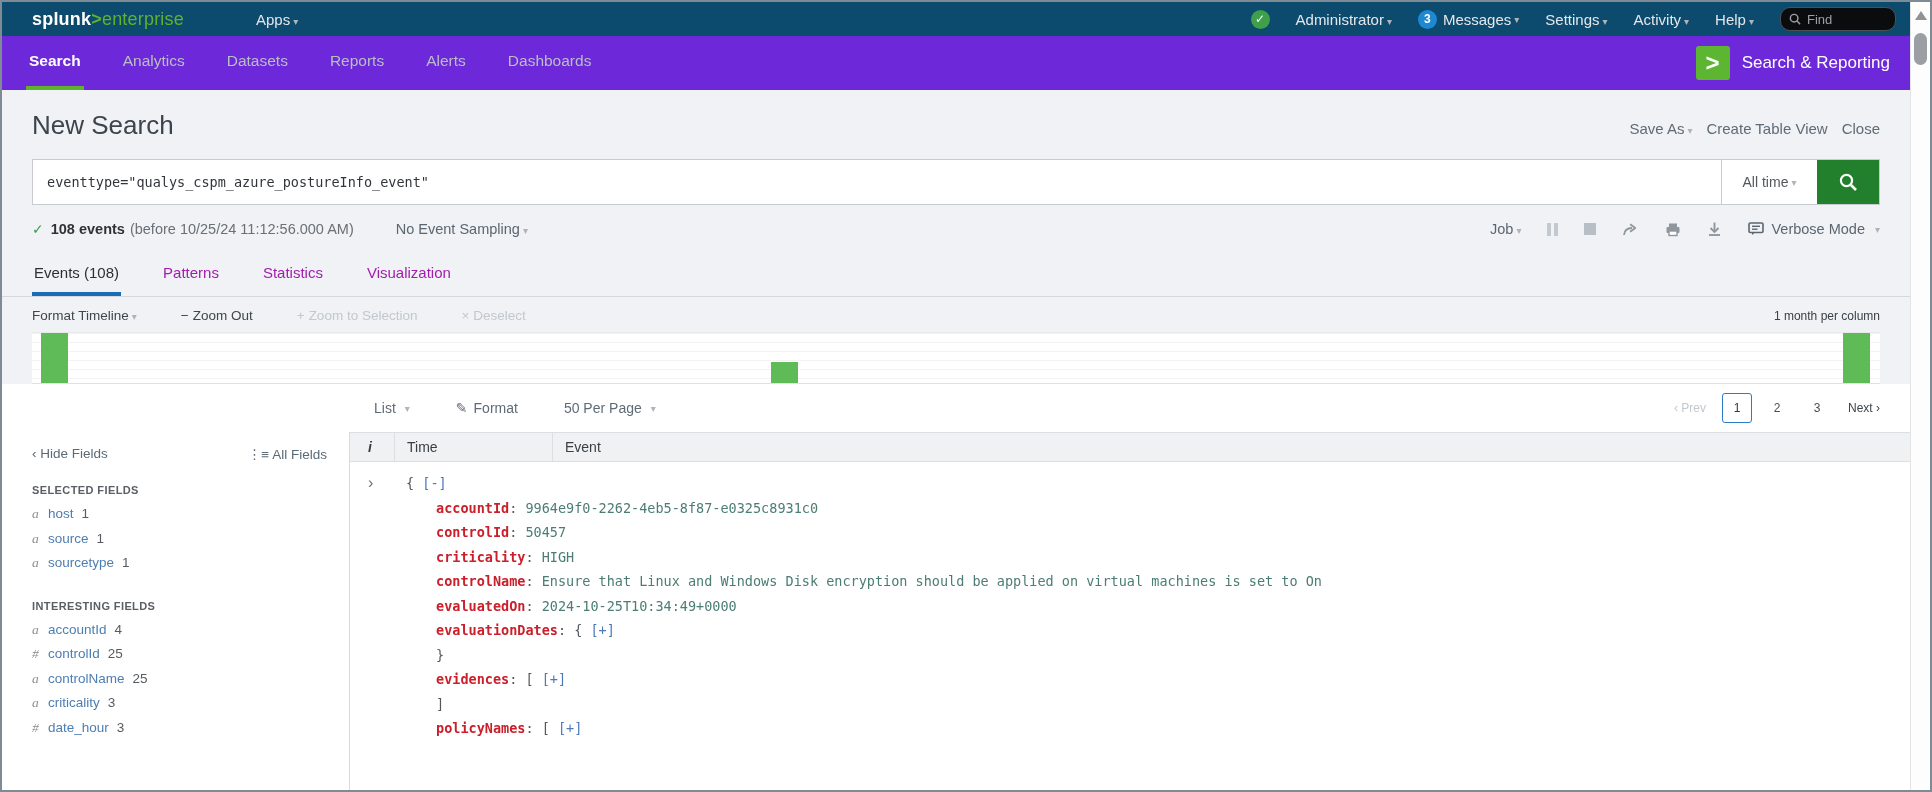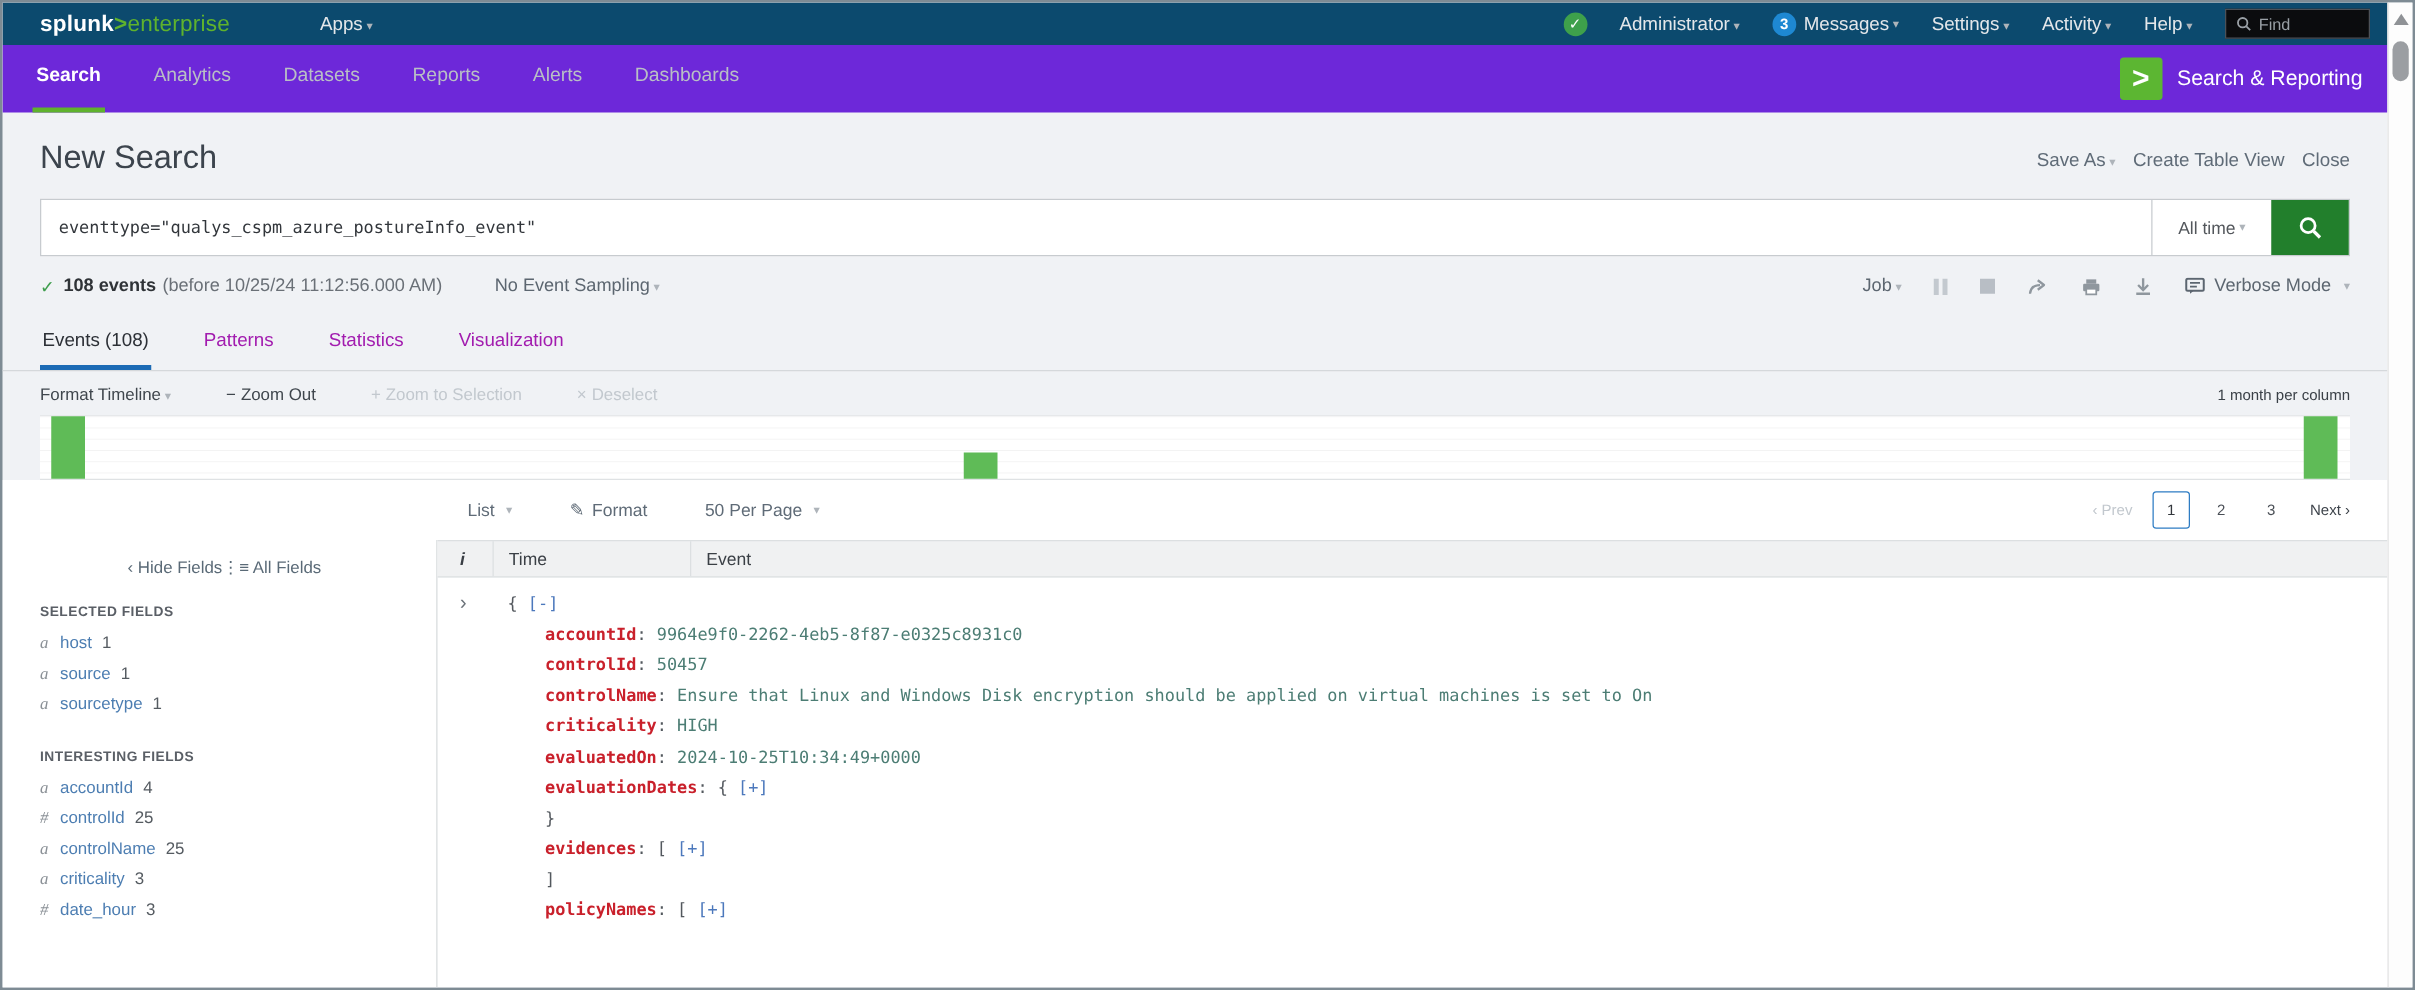--- a/index.html
+++ b/index.html
@@ -14,21 +14,21 @@
   .logo .lg-splunk { color:#fff; font-weight:bold; }
   .logo .lg-gt, .logo .lg-ent { color:#5fb22d; font-weight:bold; }
   .lg-ent { font-weight:normal !important; }
   .tb-item { margin-left:30px; color:#e4e7ea; cursor:pointer; white-space:nowrap; }
   .tb-apps { margin-left:72px; }
   .tb-right { margin-left:auto; display:flex; align-items:center; gap:26px; }
   .caret { font-size:10px; color:#aeb4ba; margin-left:3px; }
   .check-circle { width:19px; height:19px; border-radius:50%; background:#3ea04b; color:#fff; font-size:12px; display:inline-flex; align-items:center; justify-content:center; }
   .msg-badge { width:19px; height:19px; border-radius:50%; background:#1e88d2; color:#fff; font-size:12px; font-weight:bold; display:inline-flex; align-items:center; justify-content:center; margin-right:6px; }
   .with-badge { display:flex; align-items:center; }
-  .find-box { display:flex; align-items:center; gap:6px; width:116px; height:24px; border:1px solid #4c5158; border-radius:0; background:#0b0c0e; padding:0 8px; color:#9aa0a6; font-size:13px; }
+  .find-box { display:flex; align-items:center; gap:6px; width:116px; height:24px; border:1px solid #4c5158; border-radius:10px; background:#0b0c0e; padding:0 8px; color:#9aa0a6; font-size:13px; }
 
   
   .appbar { height:54px; background:#6d28d9; display:flex; align-items:stretch; padding:0 20px 0 24px; flex:0 0 auto; }
   .nav-tabs { display:flex; align-items:stretch; }
   .nav-tab { display:flex; align-items:center; margin-right:36px; color:#b9bfc5; font-size:15.5px; border-bottom:4px solid transparent; padding:0 3px; cursor:pointer; }
   .nav-tab.active { color:#fff; font-weight:bold; border-bottom-color:#5fb22d; }
   .appbar-right { margin-left:auto; display:flex; align-items:center; gap:12px; }
   .app-icon { width:34px; height:34px; border-radius:3px; background:#5cb632; color:#fff; font-size:24px; font-weight:bold; display:flex; align-items:center; justify-content:center; line-height:1; }
   .app-name { color:#fff; font-size:17px; }
 
@@ -76,21 +76,21 @@
   .results-toolbar { height:48px; display:flex; align-items:center; padding:0 30px 0 372px; font-size:14px; color:#5f6b77; }
   .rt-item { margin-right:46px; display:flex; align-items:center; gap:6px; cursor:pointer; }
   .pagination { margin-left:auto; display:flex; align-items:center; gap:10px; font-size:12px; }
   .pg-prev { color:#c2c8ce; margin-right:6px; }
   .pg-page { min-width:30px; height:30px; display:flex; align-items:center; justify-content:center; color:#4a4f56; cursor:pointer; }
   .pg-page.current { border:1px solid #2e7cc3; border-radius:3px; color:#33373c; }
   .pg-next { color:#3e444b; margin-left:6px; cursor:pointer; }
 
   .results-body { flex:1; display:flex; min-height:0; }
   .fields-sidebar { width:347px; flex:0 0 auto; padding:14px 22px 0 30px; }
-  .fields-header { display:flex; justify-content:center; font-size:13.5px; color:#5a6a77; }
+  .fields-header { display:flex; justify-content:space-between; font-size:13.5px; color:#5a6a77; }
   .fields-header span { cursor:pointer; }
   .f-section-title { margin-top:22px; font-size:11px; font-weight:bold; letter-spacing:.4px; color:#5a5f66; }
   .f-section-title.second { margin-top:24px; }
   .field-list { margin-top:6px; }
   .field-row { display:flex; align-items:baseline; font-size:13.5px; line-height:24.5px; cursor:pointer; }
   .ftype { font-style:italic; font-family:"Liberation Serif","DejaVu Serif",serif; color:#8a9096; width:16px; }
   .fname { color:#4d7eb2; margin-right:8px; }
   .fcount { color:#555b61; }
 
   .events-panel { flex:1; border-left:1px solid #d8dbdd; min-width:0; display:flex; flex-direction:column; }
@@ -342,22 +342,22 @@
             <div class="col-i">i</div>
             <div class="col-time">Time</div>
             <div class="col-event">Event</div>
           </div>
           <div class="ev-row">
             <div class="ev-expand">›</div>
             <div class="ev-json" id="event-json">
                 <div class="jline" style="padding-left: 0px;"><span class="j-plain">{ </span><span class="j-link">[-]</span></div>
                 <div class="jline" style="padding-left: 30px;"><span class="j-key">accountId</span><span class="j-plain">: </span><span class="j-value">9964e9f0-2262-4eb5-8f87-e0325c8931c0</span></div>
                 <div class="jline" style="padding-left: 30px;"><span class="j-key">controlId</span><span class="j-plain">: </span><span class="j-value">50457</span></div>
+                <div class="jline" style="padding-left: 30px;"><span class="j-key">criticality</span><span class="j-plain">: </span><span class="j-value">HIGH</span></div>
                 <div class="jline" style="padding-left: 30px;"><span class="j-key">controlName</span><span class="j-plain">: </span><span class="j-value">Ensure that Linux and Windows Disk encryption should be applied on virtual machines is set to On</span></div>
-                <div class="jline" style="padding-left: 30px;"><span class="j-key">criticality</span><span class="j-plain">: </span><span class="j-value">HIGH</span></div>
                 <div class="jline" style="padding-left: 30px;"><span class="j-key">evaluatedOn</span><span class="j-plain">: </span><span class="j-value">2024-10-25T10:34:49+0000</span></div>
                 <div class="jline" style="padding-left: 30px;"><span class="j-key">evaluationDates</span><span class="j-plain">: { </span><span class="j-link">[+]</span></div>
                 <div class="jline" style="padding-left: 30px;"><span class="j-plain">}</span></div>
                 <div class="jline" style="padding-left: 30px;"><span class="j-key">evidences</span><span class="j-plain">: [ </span><span class="j-link">[+]</span></div>
                 <div class="jline" style="padding-left: 30px;"><span class="j-plain">]</span></div>
                 <div class="jline" style="padding-left: 30px;"><span class="j-key">policyNames</span><span class="j-plain">: [ </span><span class="j-link">[+]</span></div>
               </div>
           </div>
         </div>
       </div>

